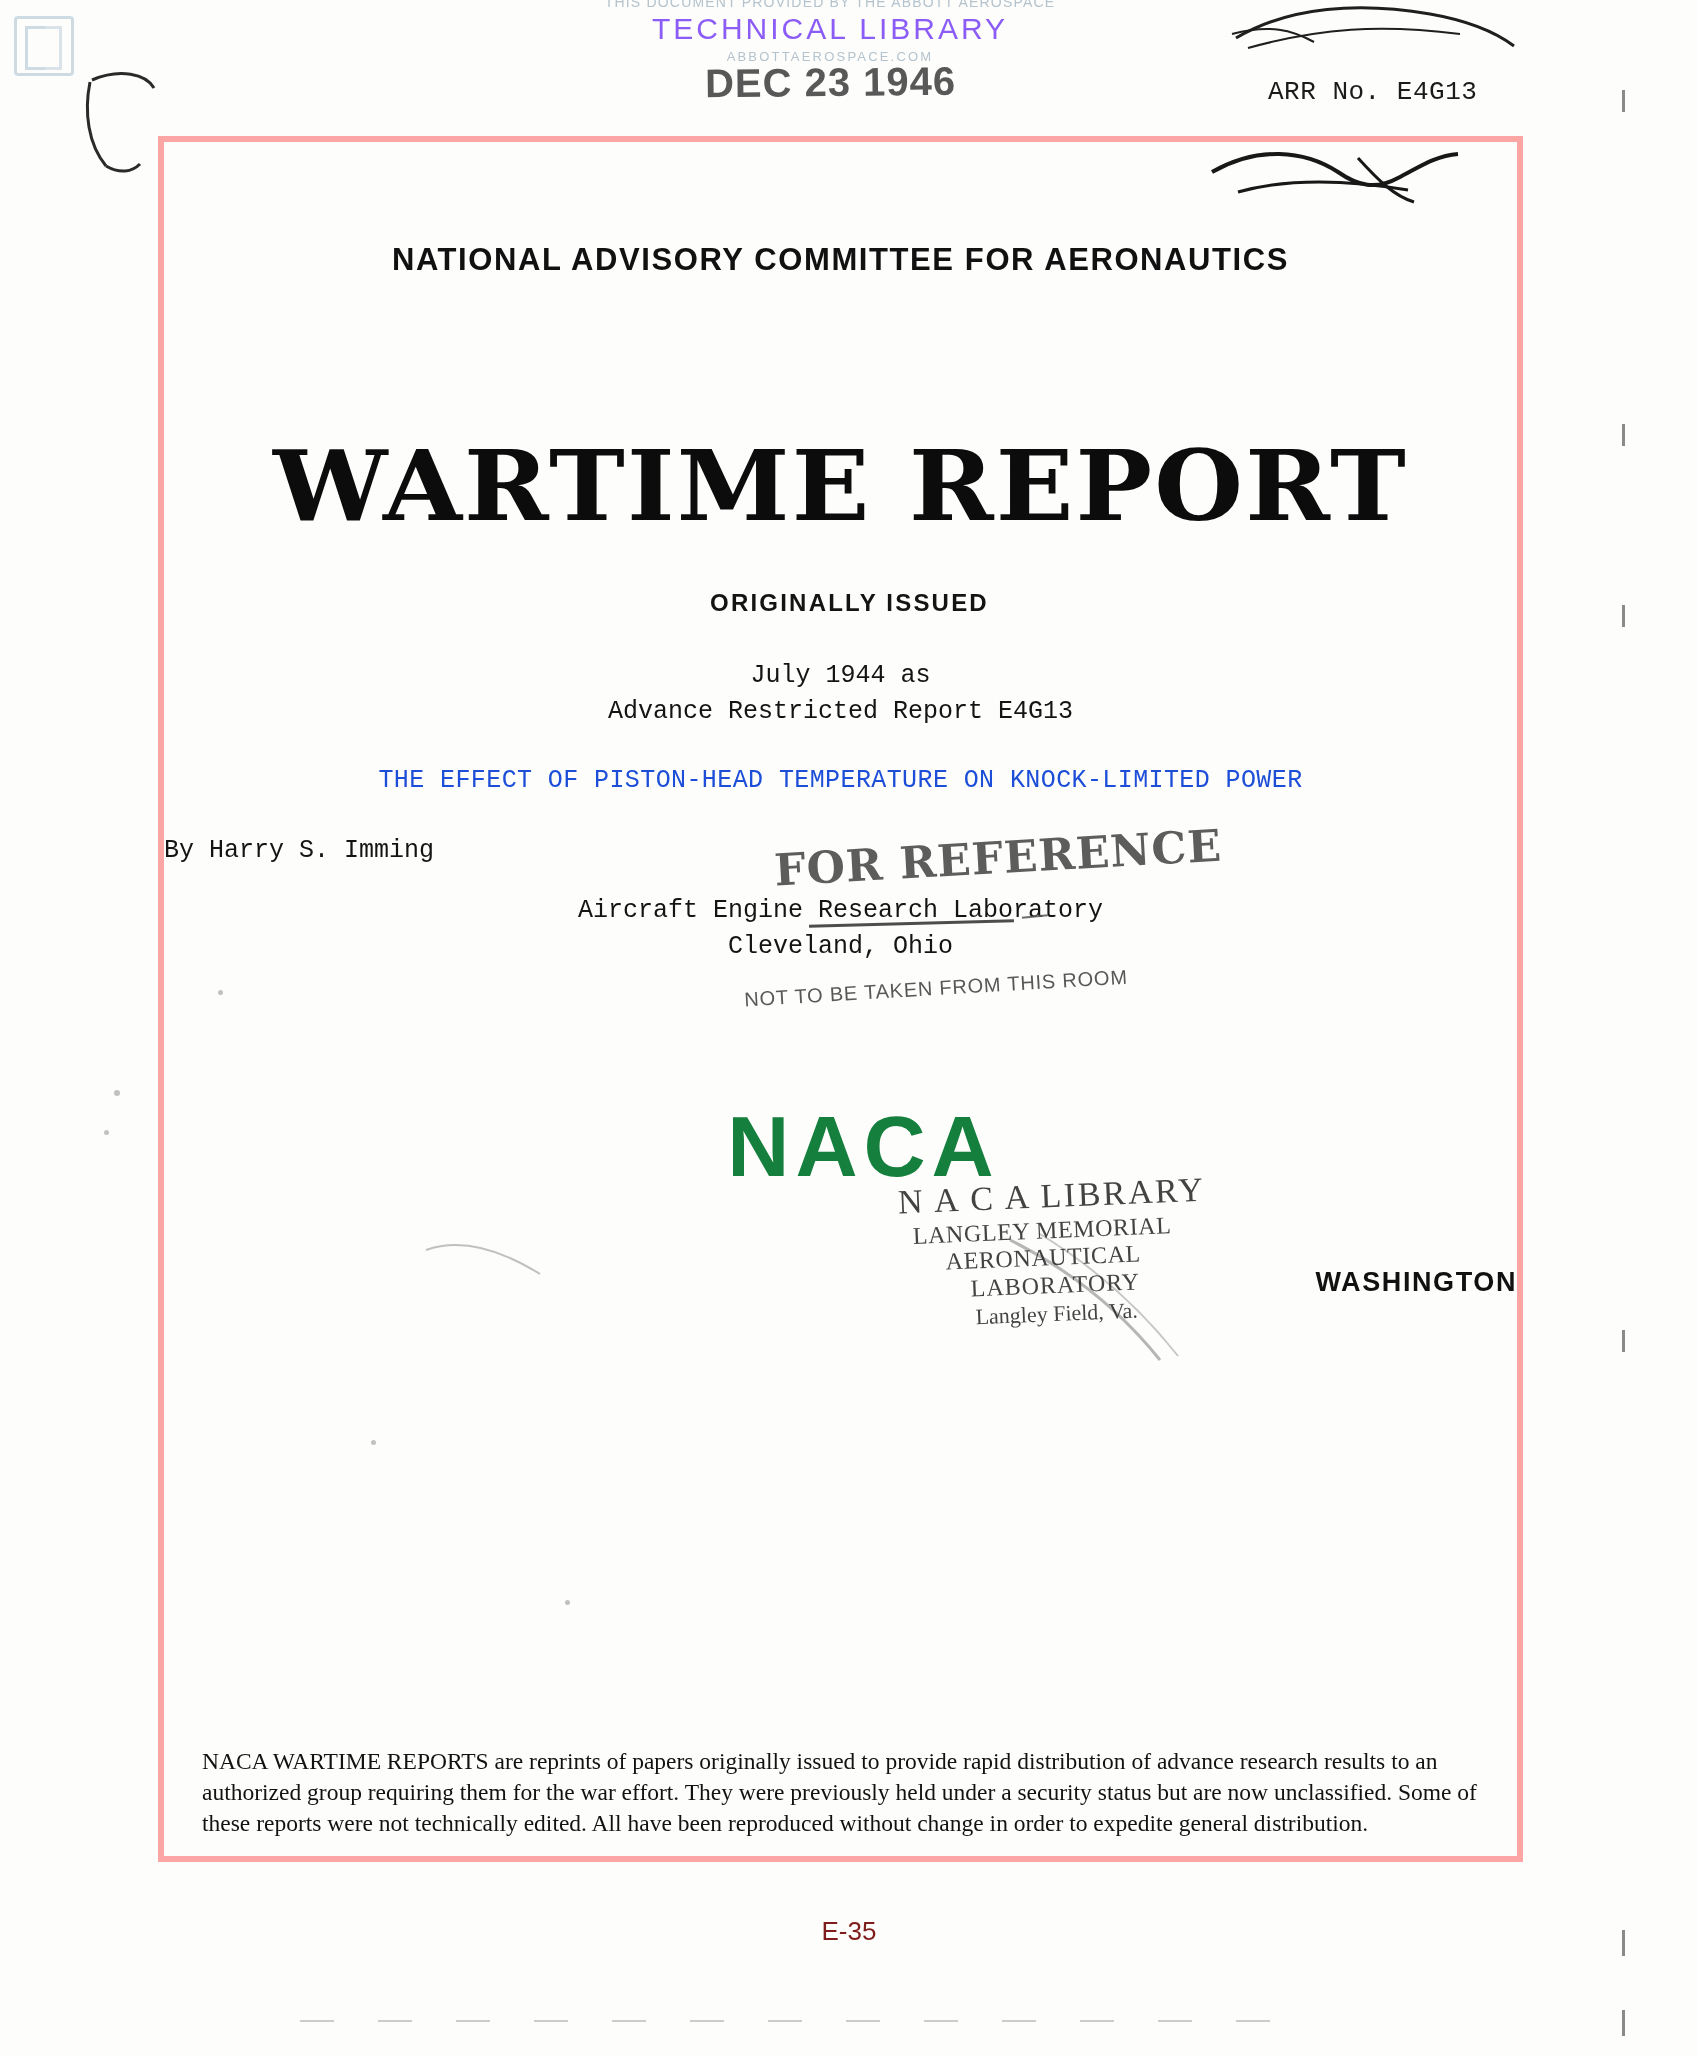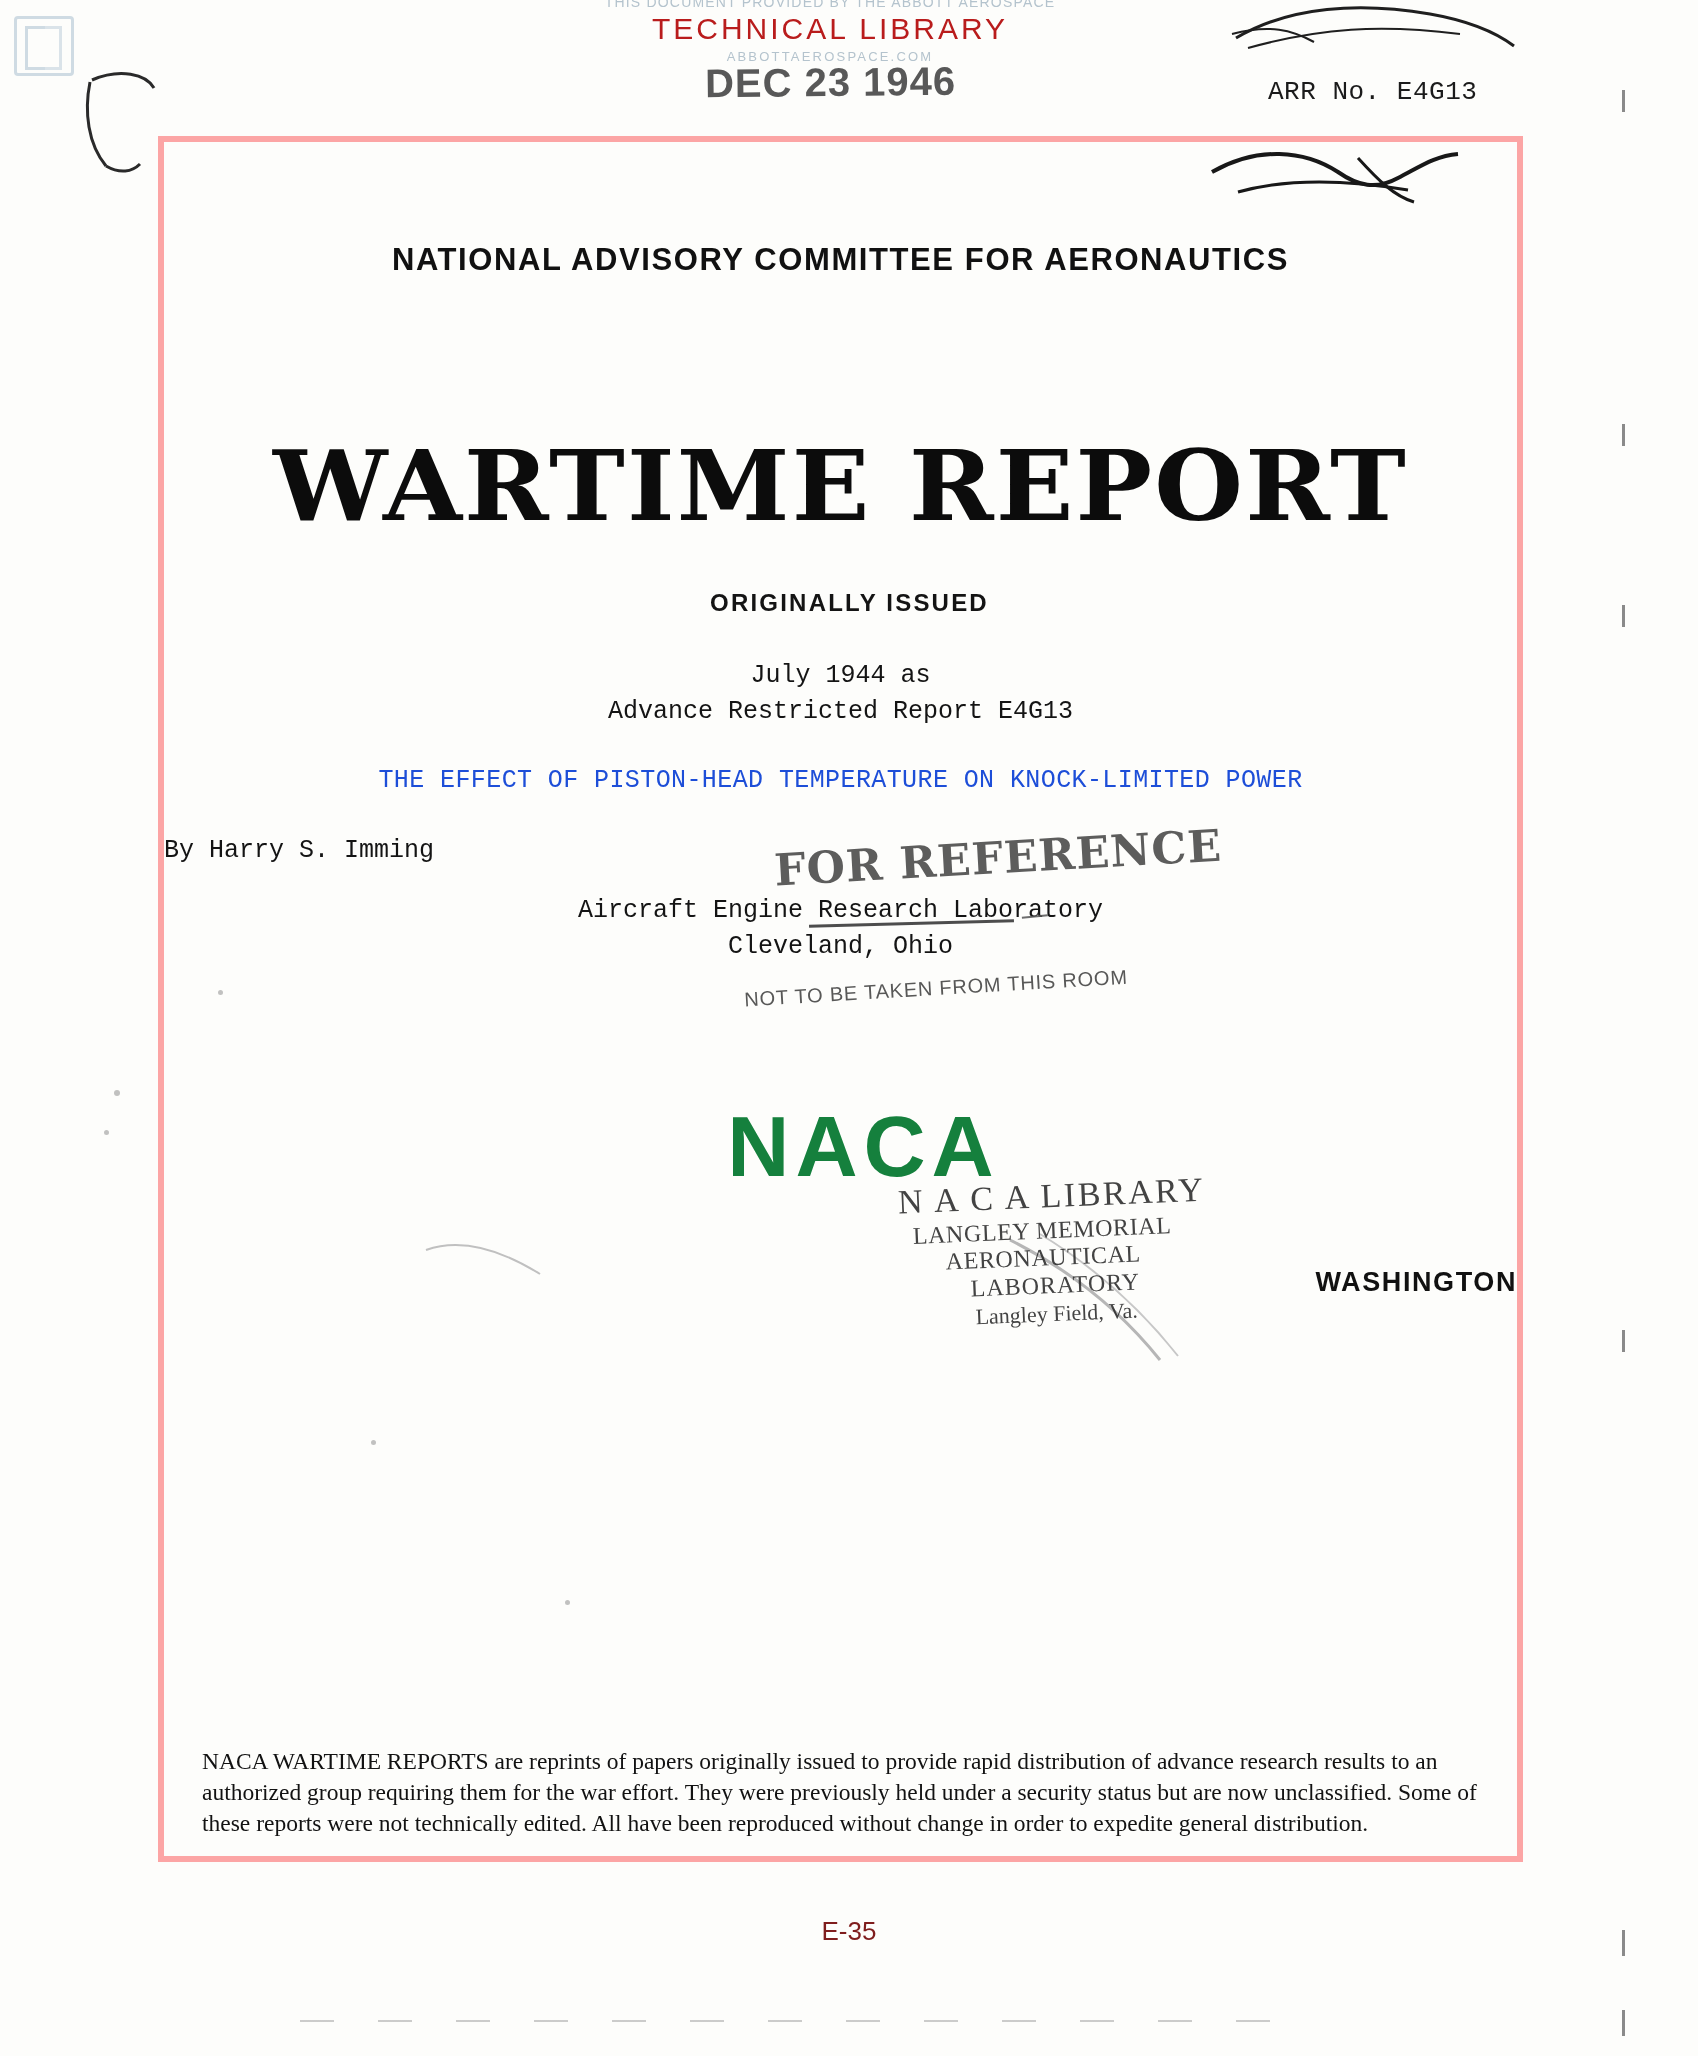--- a/index.html
+++ b/index.html
@@ -36,21 +36,21 @@
     font-family: "Liberation Sans", sans-serif;
     font-size: 14px;
     letter-spacing: 1.2px;
     color: #b4c3cd;
     text-transform: uppercase;
   }
   .wm-line2 {
     font-family: "Liberation Sans", sans-serif;
     font-size: 30px;
     letter-spacing: 3px;
-    color: #b91c1c;
+    color: #8b5cf6;
     margin-top: 2px;
   }
   .wm-line3 {
     font-family: "Liberation Sans", sans-serif;
     font-size: 13px;
     letter-spacing: 2.2px;
     color: #b4c3cd;
     margin-top: 3px;
   }
   .wm-logo {

